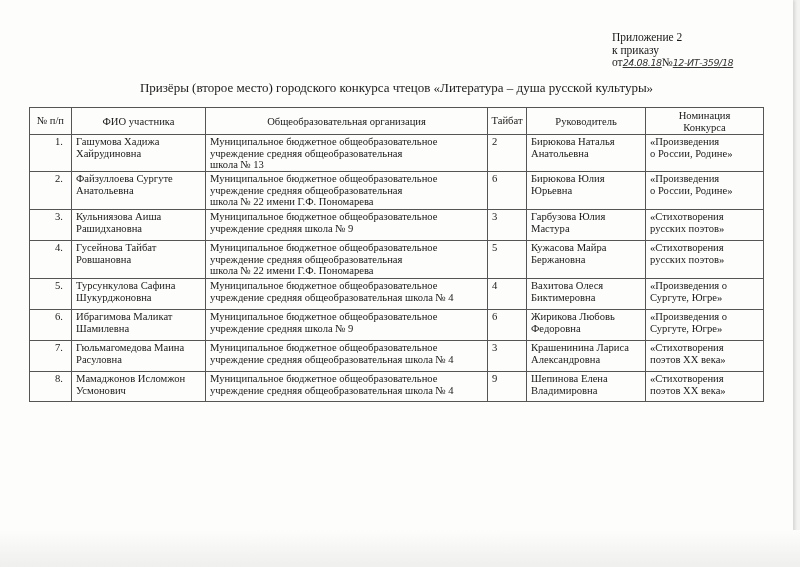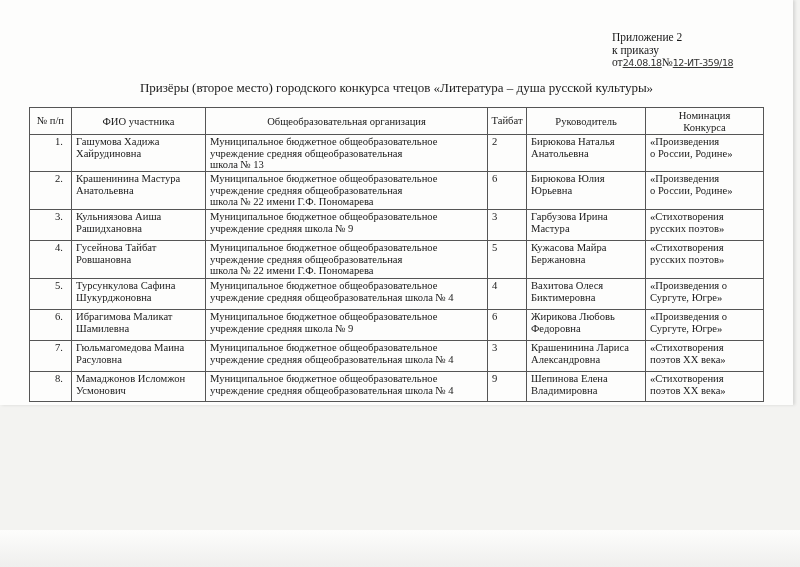--- a/index.html
+++ b/index.html
@@ -3,35 +3,35 @@
   <meta charset="utf-8">
   <style>
     html, body { margin: 0; padding: 0; }
     body {
       width: 800px; height: 567px; overflow: hidden;
       background: #f3f3f1;
       font-family: "Liberation Serif", "DejaVu Serif", serif;
       color: #1a1a1a;
     }
     .page {
-      position: absolute; left: 0; top: 0; width: 793px; height: 405px;
+      position: absolute; left: 0; top: 0; width: 793px; height: 567px;
       background: #fdfdfc;
       box-shadow: 2px 0 3px rgba(0,0,0,0.12);
     }
     .edge-shadow {
       position: absolute; left: 0; top: 530px; width: 800px; height: 37px;
       background: linear-gradient(#fdfdfc, #efefed);
     }
     .appendix {
       position: absolute; left: 612px; top: 31px;
       font-size: 11.5px; line-height: 12.5px;
     }
     .appendix .line { display: block; white-space: nowrap; }
     .hand {
-      font-family: "DejaVu Sans", sans-serif; 
+      font-family: "DejaVu Sans", sans-serif; font-style: italic;
       font-size: 9.5px; color: #333;
       text-decoration: underline;
       letter-spacing: -0.4px;
     }
     .title {
       position: absolute; left: 0; top: 80px; width: 793px; text-align: center;
       font-size: 13px; white-space: nowrap;
     }
     table {
       position: absolute; left: 29px; top: 107px;
@@ -104,21 +104,21 @@
             <span class="cell-line">Анатольевна</span>
           </td>
           <td>
             <span class="cell-line">«Произведения</span>
             <span class="cell-line">о России, Родине»</span>
           </td>
         </tr>
         <tr style="height: 38px;">
           <td class="num">2.</td>
           <td>
-            <span class="cell-line">Крашенинина Мастура</span>
+            <span class="cell-line">Файзуллоева Сургуте</span>
             <span class="cell-line">Анатольевна</span>
           </td>
           <td>
             <span class="cell-line">Муниципальное  бюджетное общеобразовательное</span>
             <span class="cell-line">учреждение средняя общеобразовательная</span>
             <span class="cell-line">школа № 22 имени Г.Ф. Пономарева</span>
           </td>
           <td>6</td>
           <td>
             <span class="cell-line">Бирюкова Юлия</span>
@@ -134,21 +134,21 @@
           <td>
             <span class="cell-line">Кульниязова Аиша</span>
             <span class="cell-line">Рашидхановна</span>
           </td>
           <td>
             <span class="cell-line">Муниципальное  бюджетное общеобразовательное</span>
             <span class="cell-line">учреждение средняя школа № 9</span>
           </td>
           <td>3</td>
           <td>
-            <span class="cell-line">Гарбузова Ирина</span>
+            <span class="cell-line">Гарбузова Юлия</span>
             <span class="cell-line">Мастура</span>
           </td>
           <td>
             <span class="cell-line">«Стихотворения</span>
             <span class="cell-line">русских поэтов»</span>
           </td>
         </tr>
         <tr style="height: 38px;">
           <td class="num">4.</td>
           <td>

